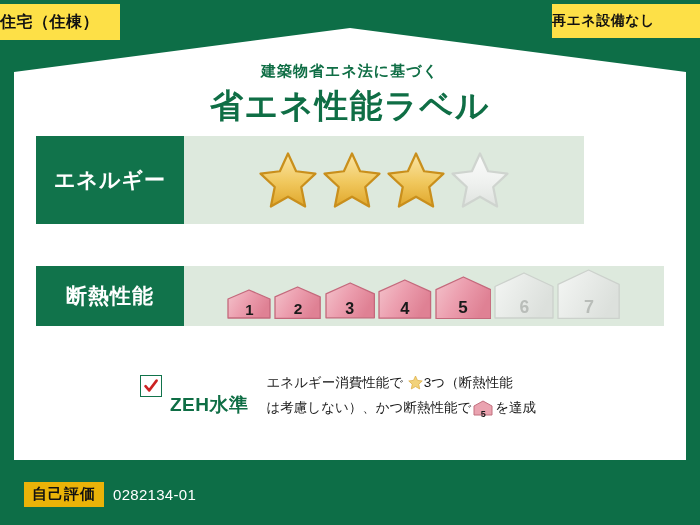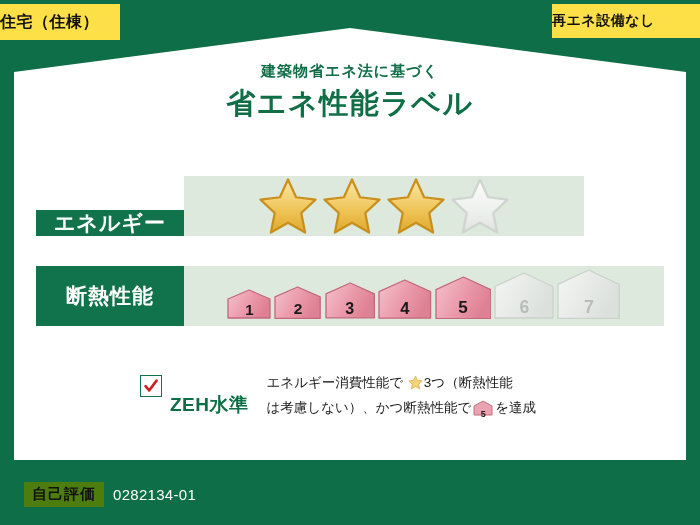--- a/index.html
+++ b/index.html
@@ -31,26 +31,26 @@
     clip-path:polygon(0 44px,50% 0,100% 44px,100% 100%,0 100%);
   }
 
   
   .title-sub{
     position:absolute;left:0;right:0;top:62px;text-align:center;
     font-size:15px;font-weight:bold;color:#0f6e45;letter-spacing:1px;
   }
   .title-main{
     position:absolute;left:0;right:0;top:84px;text-align:center;
-    font-size:29px;font-weight:bold;color:#0f6e45;letter-spacing:1.5px;
+    font-size:33px;font-weight:bold;color:#0f6e45;letter-spacing:1.5px;
   }
 
   
   .row{position:absolute;display:flex;align-items:stretch;}
-  .row-energy{left:36px;top:148px;width:548px;height:88px;align-items:flex-end;}
+  .row-energy{left:36px;top:136px;width:548px;height:88px;}
   .row-insul{left:36px;top:266px;width:628px;height:60px;}
 
   .row-key{
     width:148px;background:#11734b;color:#ffffff;
     display:flex;flex-direction:column;align-items:center;justify-content:center;
     font-weight:bold;font-size:21px;line-height:1.22;letter-spacing:1px;
     flex:0 0 148px;
   }
   .row-key .k-line{display:block;white-space:nowrap;}
   .row-val{
@@ -96,21 +96,21 @@
   .zeh-desc .inline-badge .num{
     position:absolute;left:0;right:0;bottom:1px;text-align:center;
     font-size:9px;font-weight:bold;color:#1a1a1a;
   }
 
   
   .footer-left{
     position:absolute;left:24px;bottom:18px;display:flex;align-items:center;
   }
   .self-box{
-    background:#4d7c0f;color:#111;font-weight:bold;font-size:15px;
+    background:#eab308;color:#111;font-weight:bold;font-size:15px;
     padding:3px 8px;letter-spacing:1px;
   }
   .self-id{color:#ffffff;font-size:15px;margin-left:9px;letter-spacing:.3px;}
   .footer-right{
     position:absolute;right:22px;bottom:14px;text-align:right;color:#ffffff;
   }
   .eval-date{font-size:14.5px;letter-spacing:.4px;}
   .eval-uid{font-size:9px;letter-spacing:.2px;margin-top:2px;opacity:.95;}
 </style>
 </head>

